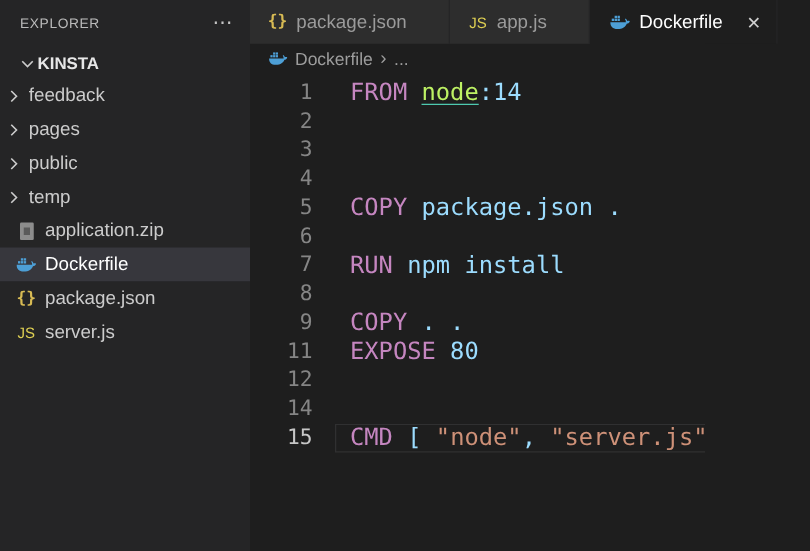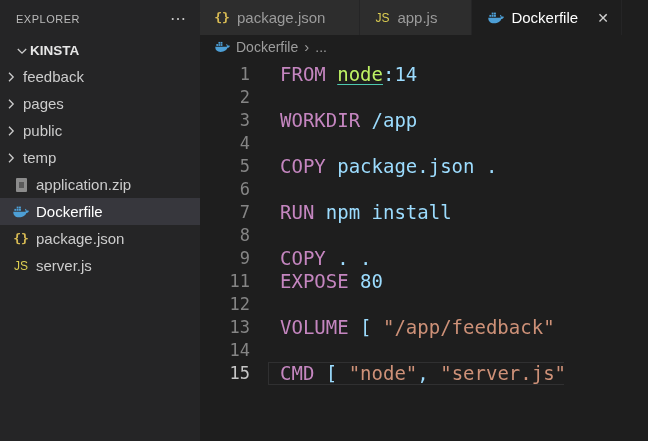--- a/index.html
+++ b/index.html
@@ -206,21 +206,20 @@
         <div class="line">
           <span class="gutter">1</span>
           <span class="lcontent"><span class="tok-keyword">FROM</span><span class="tok-plain"> </span><span class="tok-link">node</span><span class="tok-argument">:14</span></span>
         </div>
         <div class="line">
           <span class="gutter">2</span>
           <span class="lcontent"></span>
         </div>
         <div class="line">
           <span class="gutter">3</span>
-          <span class="lcontent"><span class="tok-keyword">WORKDIR</span><span class="tok-plain"> </span><span class="tok-argument">/app</span></span>
         </div>
         <div class="line">
           <span class="gutter">4</span>
           <span class="lcontent"></span>
         </div>
         <div class="line">
           <span class="gutter">5</span>
           <span class="lcontent"><span class="tok-keyword">COPY</span><span class="tok-plain"> </span><span class="tok-argument">package.json .</span></span>
         </div>
         <div class="line">
@@ -239,24 +238,20 @@
           <span class="gutter">9</span>
           <span class="lcontent"><span class="tok-keyword">COPY</span><span class="tok-plain"> </span><span class="tok-argument">. .</span></span>
         </div>
         <div class="line">
           <span class="gutter">11</span>
           <span class="lcontent"><span class="tok-keyword">EXPOSE</span><span class="tok-plain"> </span><span class="tok-argument">80</span></span>
         </div>
         <div class="line">
           <span class="gutter">12</span>
           <span class="lcontent"></span>
-        </div>
-        <div class="line">
-          <span class="gutter">13</span>
-          <span class="lcontent"><span class="tok-keyword">VOLUME</span><span class="tok-plain"> </span><span class="tok-argument">[ </span><span class="tok-string">"/app/feedback"</span><span class="tok-argument"> ]</span></span>
         </div>
         <div class="line">
           <span class="gutter">14</span>
           <span class="lcontent"></span>
         </div>
         <div class="line active">
           <span class="gutter">15</span>
           <span class="lcontent"><span class="tok-keyword">CMD</span><span class="tok-plain"> </span><span class="tok-argument">[ </span><span class="tok-string">"node"</span><span class="tok-argument">, </span><span class="tok-string">"server.js"</span><span class="tok-argument"> ]</span></span>
         </div>
       </div>

